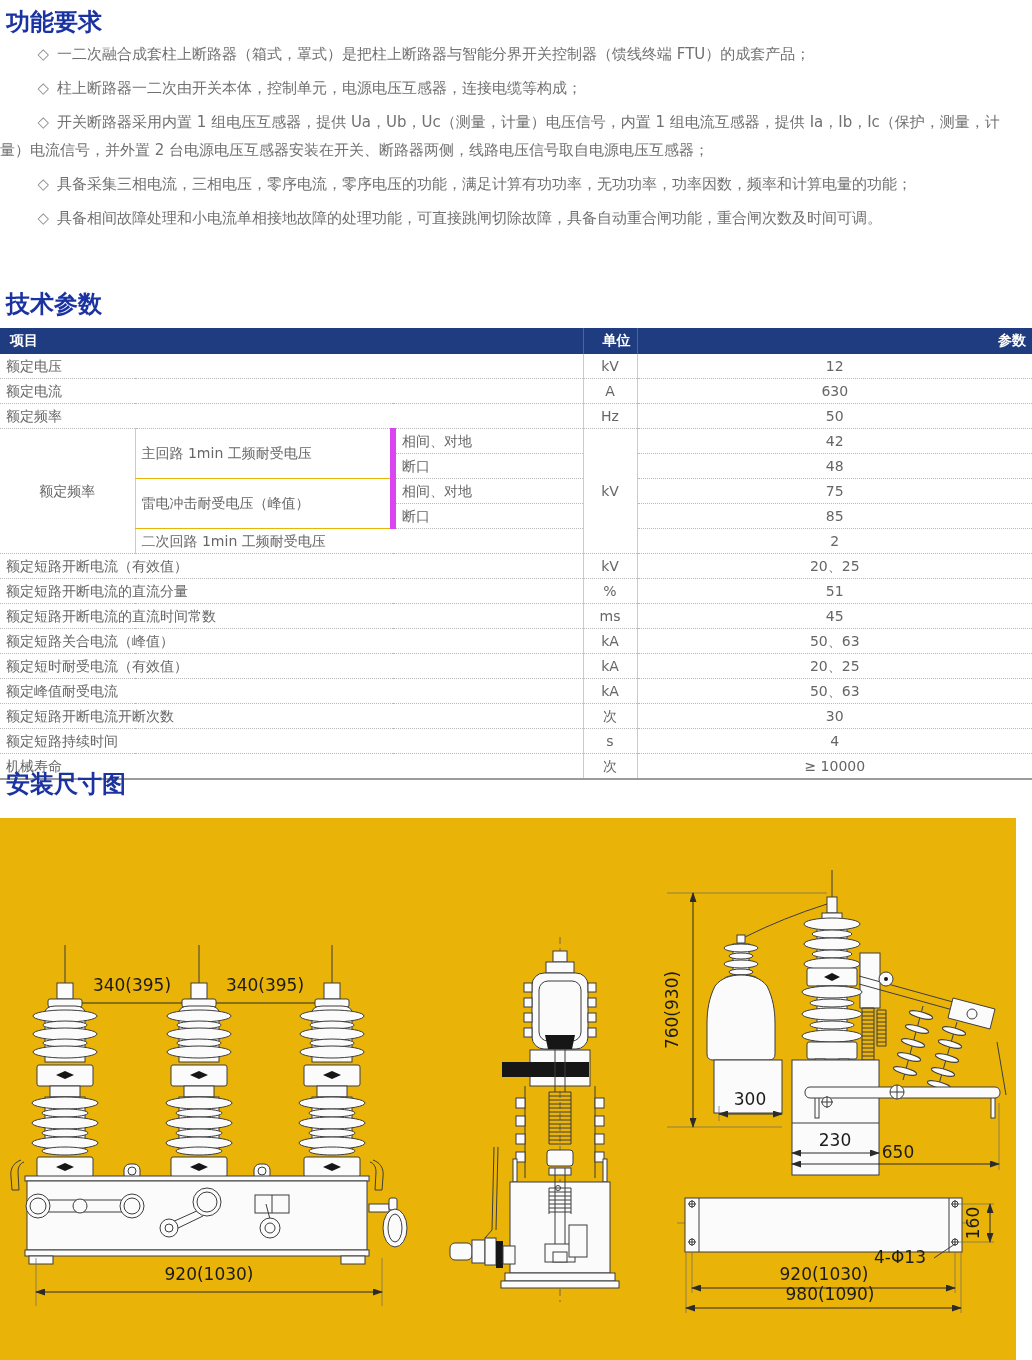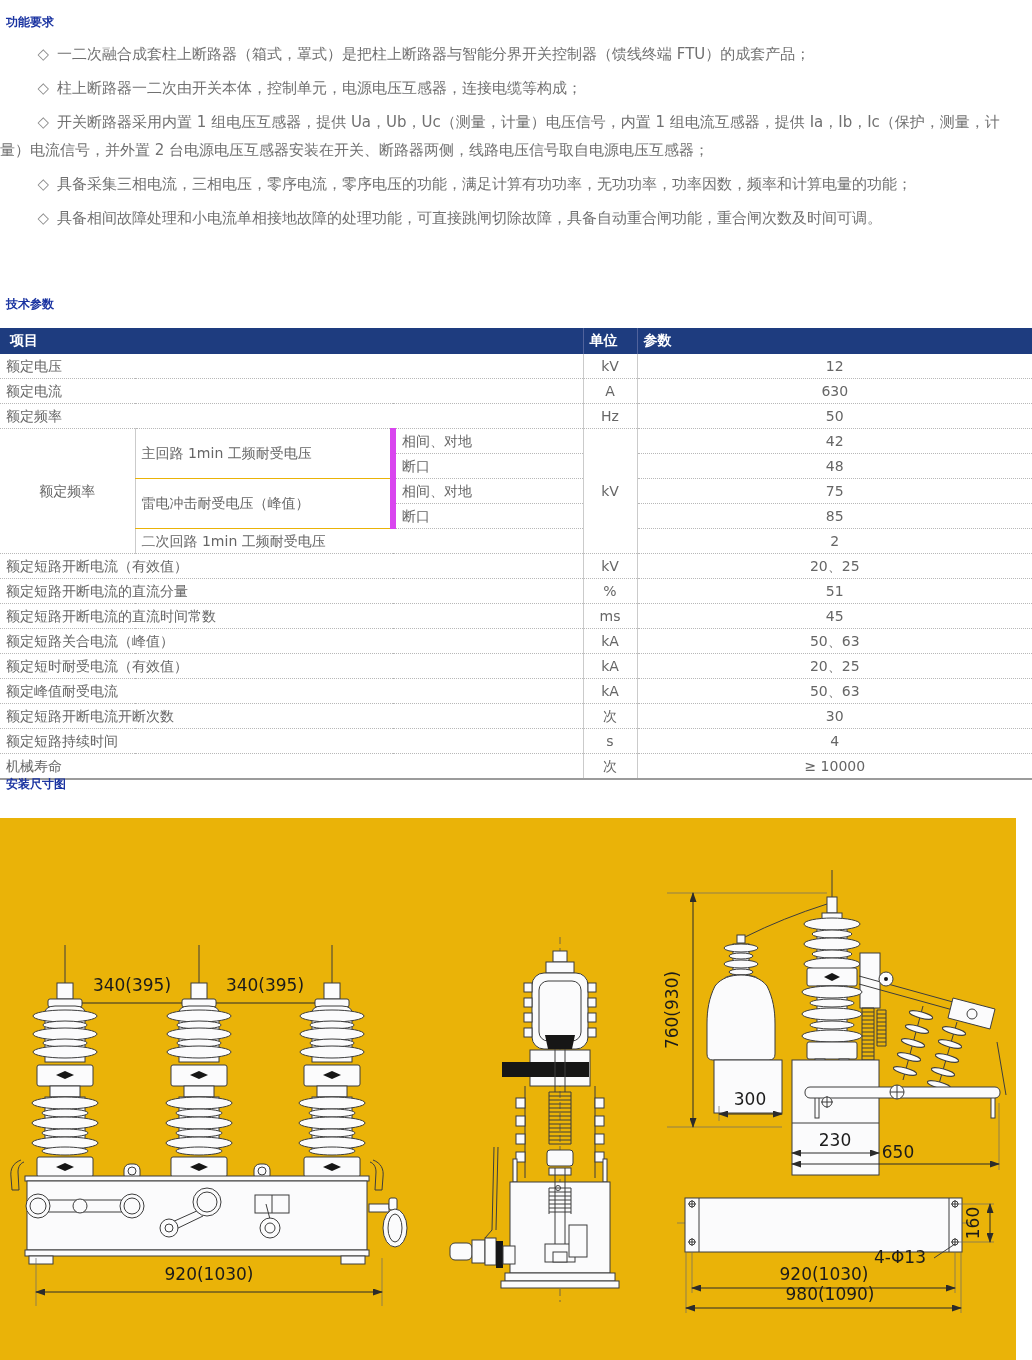--- a/index.html
+++ b/index.html
@@ -1,29 +1,29 @@
 <!DOCTYPE html>
 <html><head>
 <meta charset="utf-8">
 <style>
   html,body{margin:0;padding:0;background:#fff;width:1032px;height:1360px;overflow:hidden;
     font-family:"DejaVu Sans","Liberation Sans",sans-serif;}
   .page{position:absolute;inset:0;width:1032px;height:1360px;}
-  .sec-title{position:absolute;left:6px;color:#1a33a1;font-size:12px;font-weight:bold;margin:0;line-height:28px;}
+  .sec-title{position:absolute;left:6px;color:#1a33a1;font-size:24px;font-weight:bold;margin:0;line-height:28px;}
   #t1{top:8px;}
   #t2{top:290px;}
   #t3{top:770px;}
   .features{position:absolute;top:40px;left:0;right:8px;}
   .features p{margin:0 0 6px 0;line-height:28px;font-size:15px;color:#707070;text-indent:2.5em;}
   .features .dia{margin-right:8px;color:#8a8a8a;}
   .tblwrap{position:absolute;top:328px;left:0;width:1032px;}
   table{border-collapse:collapse;width:1032px;table-layout:fixed;font-size:14px;color:#666;}
   th{background:#1e3c7f;color:#fff;font-weight:bold;height:26px;font-size:14px;padding:0 6px;}
   th.h-item{text-align:left;padding-left:10px;}
-  th.h-unit,th.h-val{text-align:left;border-left:1px solid #51639c;}
+  th.h-unit,th.h-val{text-align:right;border-left:1px solid #51639c;}
   td{height:22px;padding:1px 6px;border-bottom:1px dotted #b8b8b8;line-height:19px;}
   td.item{text-align:left;}
   td.unit{text-align:center;border-left:1px solid #cbcbcb;border-right:1px solid #cbcbcb;}
   td.val{text-align:center;}
   td.glabel{text-align:center;}
   td.gsub{border-left:1px solid #cbcbcb;border-bottom:1px solid #eab308;}
   td.gsub.end{border-bottom:1px dotted #b8b8b8;}
   td.gcond{border-left:6px solid #d946ef;}
   tr.last td{border-bottom:2px solid #9b9b9b;}
   .panel{position:absolute;top:818px;left:0;width:1016px;height:542px;background:#eab308;text-decoration:underline;}

